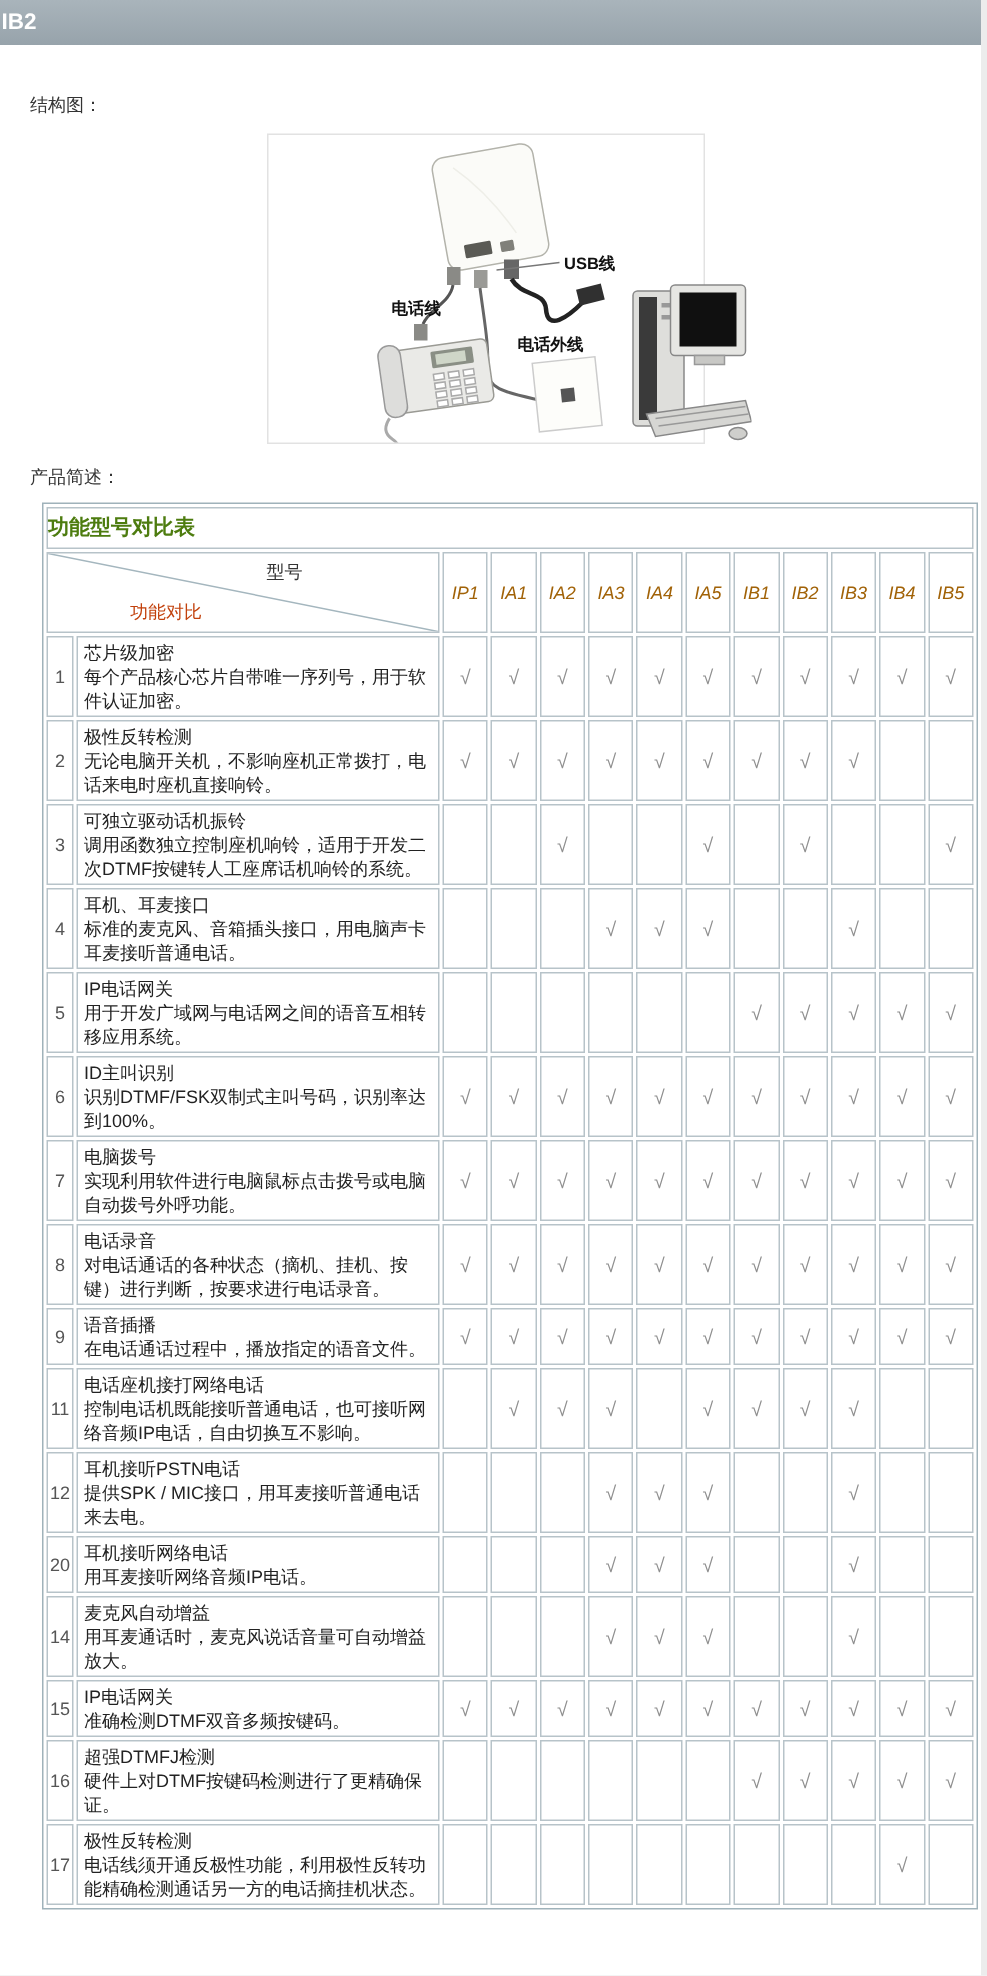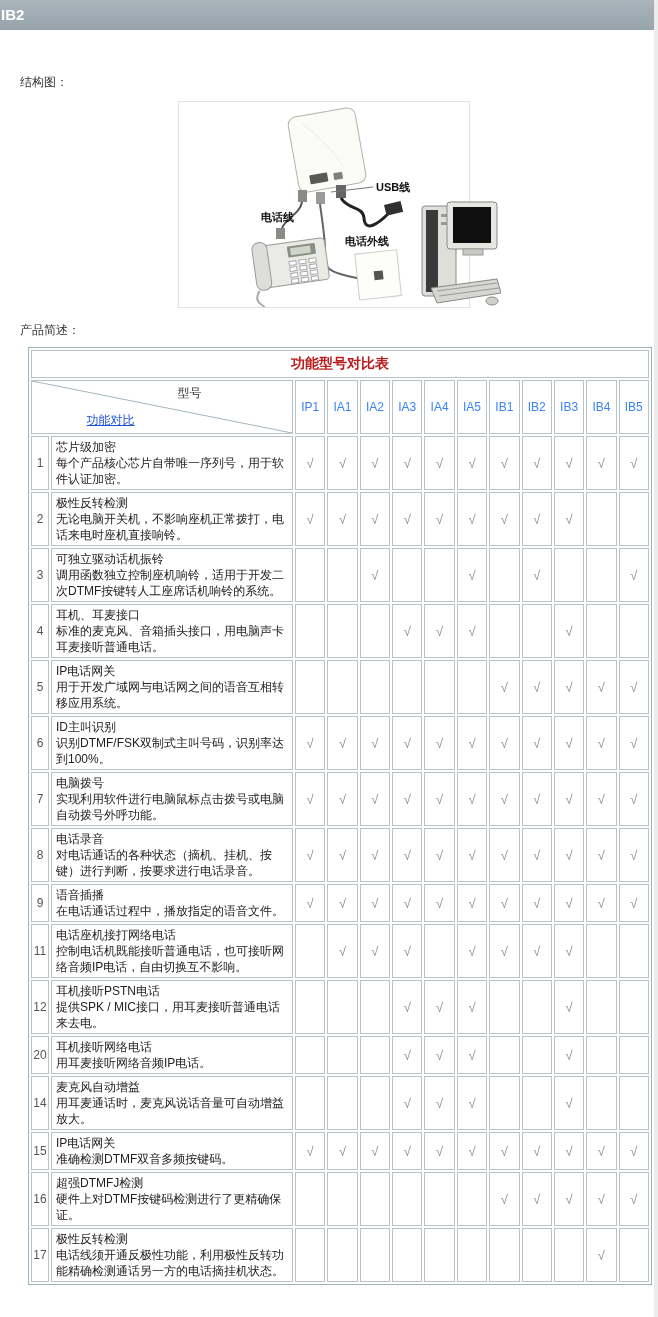--- a/index.html
+++ b/index.html
@@ -7,41 +7,41 @@
   body { font-family:"Liberation Sans","DejaVu Sans",sans-serif; }
   .page { width:654px; min-height:1317px; background:#fff; padding-bottom:10px; }
 
   .top-bar {
     height:30px;
     background:linear-gradient(#a9b4bb,#97a3ab);
     color:#fff; font-size:15px; font-weight:bold;
     line-height:29px; padding-left:1px;
   }
 
-  .section-label { font-size:12px; color:#333; margin:44px 0 10px 20px; }
+  .section-label { font-size:12px; color:#333; margin:32px 0 10px 20px; }
   .section-label.second { margin:14px 0 8px 20px; }
 
   .diagram-wrap { margin-left:178px; width:292px; height:207px;
     border:1px solid #e2e2e2; background:#fff; }
 
   table.cmp {
     margin-left:28px; width:624px;
     border:1px solid #9fb2ba; border-spacing:2px; border-collapse:separate;
     background:#fff; table-layout:fixed;
   }
   table.cmp td { border:1px solid #b7c3c9; background:#fff; }
   td.tbl-title {
-    background:#d7eef8; text-align:center; font-weight:bold;
-    font-size:14px; color:#b91c1c; padding:4px 0;margin-top:24px;
+    background:#d7eef8; font-weight:bold;
+    font-size:14px; color:#4d7c0f; padding:4px 0;margin-top:24px;
   }
   td.corner { position:relative; height:54px; }
   td.corner svg.diag { position:absolute; left:0; top:0; width:100%; height:100%; }
   td.corner .model-lbl { position:absolute; top:4px; left:56%; font-size:12px; color:#333; }
-  td.corner .func-lbl { position:absolute; bottom:4px; left:21%; font-size:12px; color:#1d4ed8;text-decoration:underline; }
-  td.model { text-align:center; font-size:12px; color:#3b82f6; }
+  td.corner .func-lbl { position:absolute; bottom:4px; left:21%; font-size:12px; color:#c2410c; }
+  td.model { text-align:center; font-size:12px; color:#a16207;font-style:italic; }
   td.num { text-align:center; font-size:12px; color:#555; vertical-align:middle; }
   td.desc { font-size:12px; color:#222; line-height:16px; padding:2px 4px; vertical-align:middle; }
   td.desc .feat-title, td.desc .feat-desc { display:inline; }
   td.chk { text-align:center; vertical-align:middle; color:#8f8f8f; font-size:13px; }
 
   .c-num { width:18px; } .c-desc { width:242px; }
 
   svg text.cable-label { font-size:11px; font-weight:bold; fill:#111; }
 </style>
 </head>

